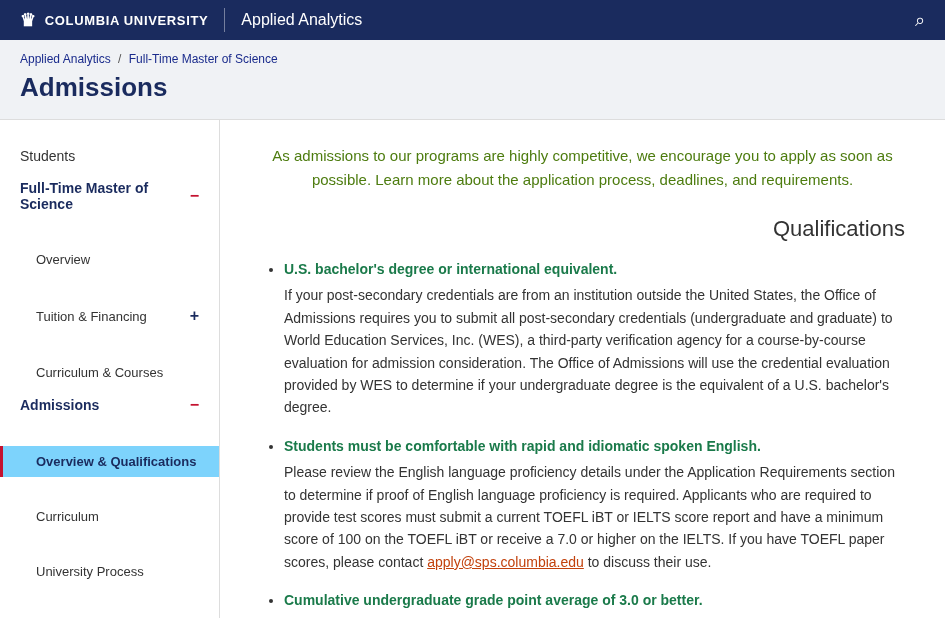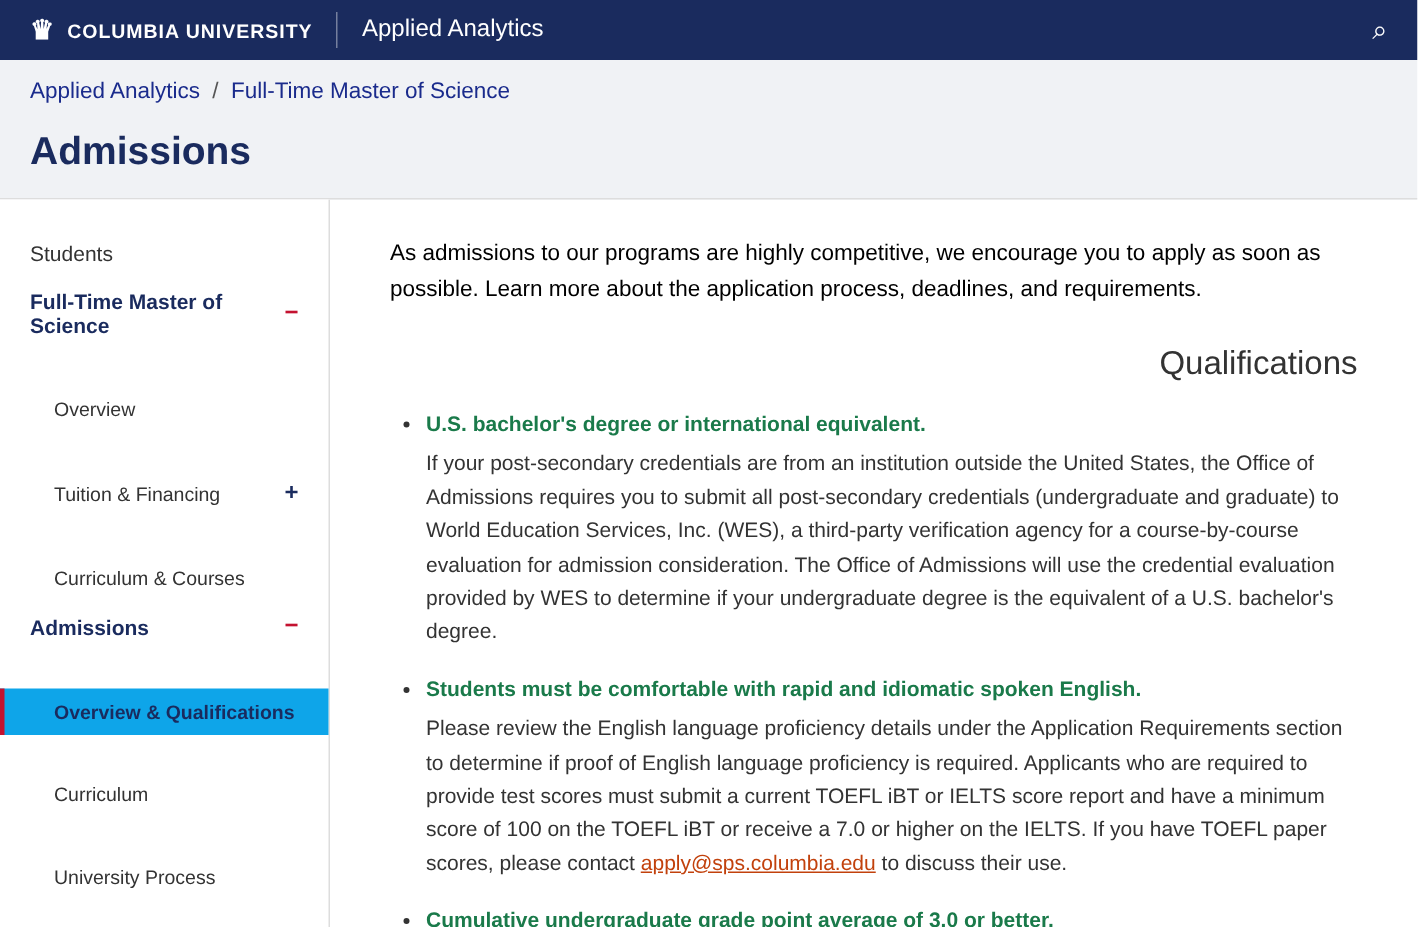--- a/index.html
+++ b/index.html
@@ -45,23 +45,23 @@
       color: white;
     }
 
     
     .breadcrumb-area {
       background: #f0f2f5;
       padding: 12px 20px 16px 20px;
       border-bottom: 1px solid #ddd;
     }
     .breadcrumb {
-      font-size: 15px;
+      font-size: 12px;
       color: #1a2b8c;
-      margin-bottom: 16px;
+      margin-bottom: 6px;
     }
     .breadcrumb a {
       color: #1a2b8c;
       text-decoration: none;
     }
     .breadcrumb span {
       color: #555;
       margin: 0 4px;
     }
     .page-title {
@@ -106,21 +106,21 @@
       font-weight: normal;
       color: #333;
       font-size: 13px;
       margin-top: 24px;
     }
     .sidebar-item.sub-item.active {
       font-weight: bold;
       color: #1a2b5e;
       border-left: 3px solid #c41230;
       padding-left: 33px;
-      background: #0ea5e9;
+      background: #7dd3fc;
     }
     .sidebar-item.section-header {
       font-weight: bold;
       color: #1a2b5e;
       display: flex;
       justify-content: space-between;
       align-items: center;
     }
     .minus-icon {
       color: #c41230;
@@ -133,23 +133,24 @@
       font-size: 16px;
     }
 
     
     .content {
       flex: 1;
       padding: 24px 40px;
     }
     .intro-text {
       font-size: 15px;
-      color: #000000;
+      color: #4d7c0f;
       line-height: 1.6;
       margin-bottom: 24px;
+      text-align: center;
     }
     .section-heading {
       font-size: 22px;
       font-weight: normal;
       color: #333;
       margin-bottom: 16px;
       text-align: right;
     }
     .qual-list {
       list-style: disc;

